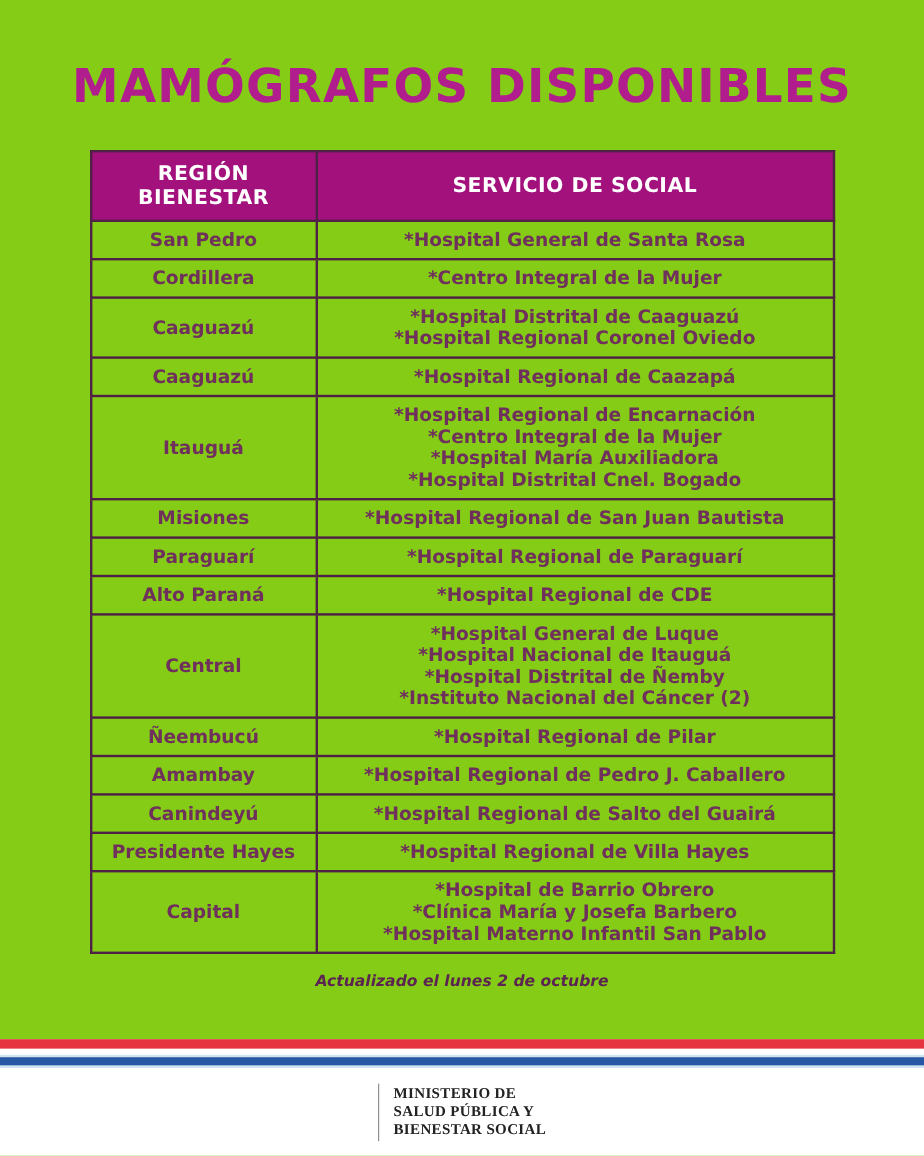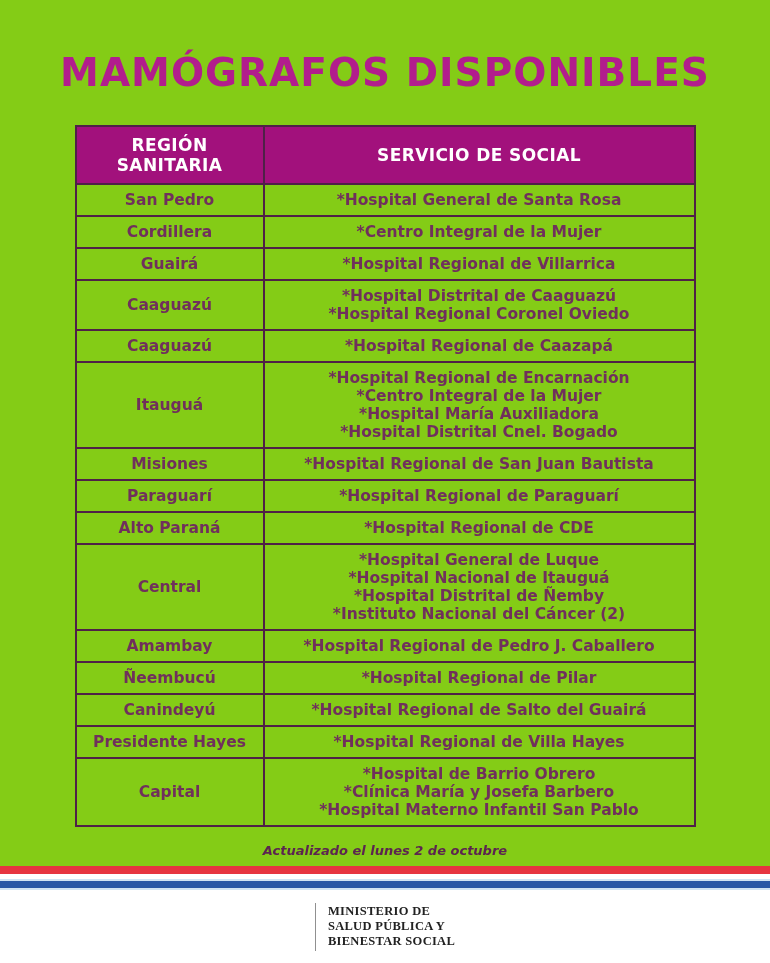--- a/index.html
+++ b/index.html
@@ -98,44 +98,38 @@
 <div class="pink-area">
   <h1 class="page-title">MAMÓGRAFOS DISPONIBLES</h1>
 
   <table class="mamo">
     <colgroup>
         <col class="region-col">
         <col>
       </colgroup>
     <thead>
       <tr>
-        <th>REGIÓN SANITARIA</th>
+        <th>REGIÓN BIENESTAR</th>
         <th>SERVICIO DE SOCIAL</th>
       </tr>
     </thead>
     <tbody>
         <tr>
           <td>San Pedro</td>
           <td>
             <div>*Hospital General de Santa Rosa</div>
           </td>
         </tr>
         <tr>
           <td>Cordillera</td>
           <td>
             <div>*Centro Integral de la Mujer</div>
           </td>
         </tr>
         <tr>
-          <td>Guairá</td>
-          <td>
-            <div>*Hospital Regional de Villarrica</div>
-          </td>
-        </tr>
-        <tr>
           <td>Caaguazú</td>
           <td>
             <div>*Hospital Distrital de Caaguazú</div>
             <div>*Hospital Regional Coronel Oviedo</div>
           </td>
         </tr>
         <tr>
           <td>Caaguazú</td>
           <td>
             <div>*Hospital Regional de Caazapá</div>
@@ -171,29 +165,29 @@
         <tr>
           <td>Central</td>
           <td>
             <div>*Hospital General de Luque</div>
             <div>*Hospital Nacional de Itauguá</div>
             <div>*Hospital Distrital de Ñemby</div>
             <div>*Instituto Nacional del Cáncer (2)</div>
           </td>
         </tr>
         <tr>
+          <td>Ñeembucú</td>
+          <td>
+            <div>*Hospital Regional de Pilar</div>
+          </td>
+        </tr>
+        <tr>
           <td>Amambay</td>
           <td>
             <div>*Hospital Regional de Pedro J. Caballero</div>
-          </td>
-        </tr>
-        <tr>
-          <td>Ñeembucú</td>
-          <td>
-            <div>*Hospital Regional de Pilar</div>
           </td>
         </tr>
         <tr>
           <td>Canindeyú</td>
           <td>
             <div>*Hospital Regional de Salto del Guairá</div>
           </td>
         </tr>
         <tr>
           <td>Presidente Hayes</td>

